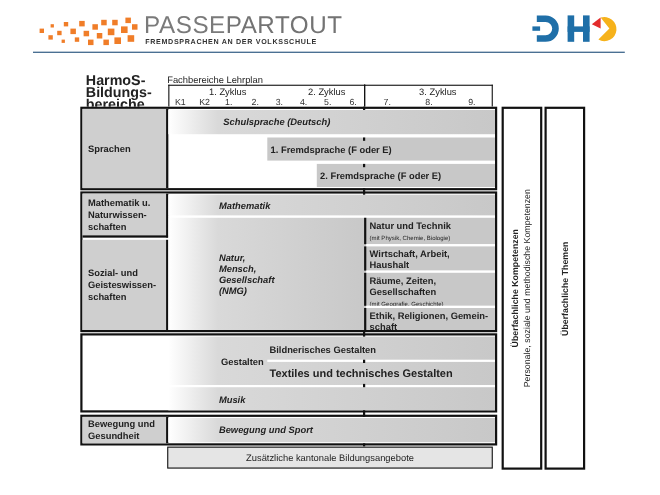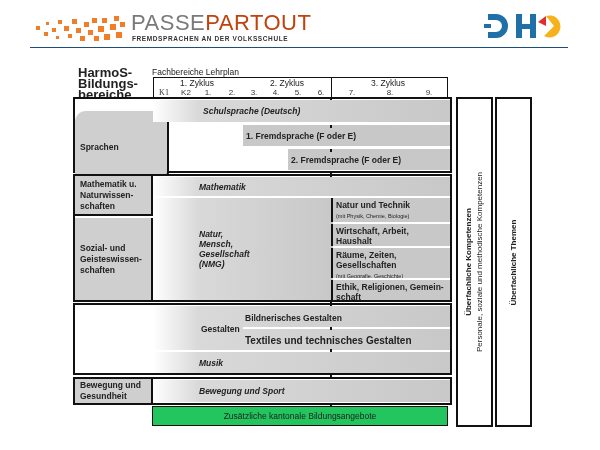--- a/index.html
+++ b/index.html
@@ -3,30 +3,30 @@
 <meta charset="utf-8">
 <style>
   * { box-sizing: border-box; margin: 0; padding: 0; }
   html, body { width: 600px; height: 450px; background: #ffffff; overflow: hidden; }
   body { position: relative; font-family: "Liberation Sans", sans-serif; color: #1a1a1a; }
   .abs { position: absolute; }
 
   
   .logo-squares { left: 34px; top: 14px; width: 92px; height: 30px; }
   .brand { left: 131px; top: 12px; font-size: 22px; letter-spacing: 0.5px; color: #7a7a7a; line-height: 22px; }
-  .brand .pp2 { color: #c2410c; }
+  .brand .pp2 { color: #737373; }
   .brand-sub { left: 132px; top: 35px; font-size: 6.5px; font-weight: bold; letter-spacing: 0.6px; color: #333; }
   .header-line { left: 30px; top: 47px; width: 538px; height: 1px; background: #1f4e79; }
   .phz { left: 480px; top: 8px; width: 96px; height: 36px; }
 
   
   .hdr-left { left: 78px; top: 67px; font-size: 13px; font-weight: bold; line-height: 11px; color: #222; }
   .hdr-fach { left: 152px; top: 67px; font-size: 8.5px; line-height: 10px; color: #222; }
   .zyklus-box { top: 77px; height: 20px; border: 1px solid #111; border-bottom: none; }
-  .zyklus-label { top: 78px; font-size: 8.5px; color: #222; }
+  .zyklus-label { top: 78px; font-size: 8.5px; color: #222; margin-left: 10px; }
   .grade { top: 88px; font-size: 8px; color: #333; text-align: center; width: 20px; }
 
   
   .frame { border: 2px solid #111; background: #fff; }
   .left-cell { background: #cfcfcf; font-size: 8.5px; font-weight: bold; color: #222; line-height: 11px; padding: 0 5px; display: flex; align-items: center; border-right: 2px solid #111; }
   .bar { background: linear-gradient(to right, #ffffff 0px, #d9d9d9 45px, #c8c8c8 100%); font-size: 8.5px; font-weight: bold; color: #222; display: flex; align-items: center; font-style: italic; }
   .bar-solid { background: #c8c8c8; font-size: 8.5px; font-weight: bold; color: #222; display: flex; align-items: center; }
   .sub-cell { background: #c8c8c8; border-left: 2px solid #111; font-size: 8.5px; font-weight: bold; color: #222; line-height: 10px; padding: 2px 3px; }
   .sub-cell small { font-size: 5.5px; font-weight: normal; }
   .white-line { background: #ffffff; height: 2px; }
@@ -84,34 +84,34 @@
   <div>bereiche</div>
 </div>
 <div class="abs hdr-fach">Fachbereiche Lehrplan</div>
 
 <div class="abs zyklus-box" style="left:153px;width:179px;"></div>
 <div class="abs zyklus-box" style="left:331px;width:117px;"></div>
 <div class="abs zyklus-label" style="left:180px;">1. Zyklus</div>
 <div class="abs zyklus-label" style="left:270px;">2. Zyklus</div>
 <div class="abs zyklus-label" style="left:371px;">3. Zyklus</div>
 
-<div class="abs grade" style="left:154px;font-family:Liberation Serif, serif;">K1</div>
+<div class="abs grade" style="left:154px;">K1</div>
 <div class="abs grade" style="left:176px;">K2</div>
 <div class="abs grade" style="left:198px;">1.</div>
 <div class="abs grade" style="left:222px;">2.</div>
 <div class="abs grade" style="left:244px;">3.</div>
 <div class="abs grade" style="left:266px;">4.</div>
 <div class="abs grade" style="left:288px;">5.</div>
 <div class="abs grade" style="left:311px;">6.</div>
 <div class="abs grade" style="left:342px;">7.</div>
 <div class="abs grade" style="left:380px;">8.</div>
 <div class="abs grade" style="left:419px;">9.</div>
 
 <div class="abs frame" style="left:73px;top:97px;width:379px;height:76px;">
-  <div class="abs left-cell" style="left:0;top:12px;width:94px;height:72px;border-radius:11px;">Sprachen</div>
+  <div class="abs left-cell" style="left:0;top:0;width:78px;height:72px;">Sprachen</div>
   <div class="abs bar" style="left:78px;top:1px;width:297px;height:22px;padding-left:50px;">Schulsprache (Deutsch)</div>
   <div class="abs bar-solid" style="left:168px;top:26px;width:207px;height:21px;padding-left:3px;">1. Fremdsprache (F oder E)</div>
   <div class="abs bar-solid" style="left:213px;top:50px;width:162px;height:21px;padding-left:3px;">2. Fremdsprache (F oder E)</div>
 </div>
 
 <div class="abs frame" style="left:73px;top:174px;width:379px;height:128px;">
   <div class="abs left-cell" style="left:0;top:0;width:78px;height:40px;border-bottom:2px solid #111;">
     <div>
         <div>Mathematik u.</div>
         <div>Naturwissen-</div>
@@ -175,21 +175,21 @@
 <div class="abs vtick" style="left:330px;top:97px;height:3px;"></div>
 <div class="abs vtick" style="left:330px;top:125px;height:3px;"></div>
 <div class="abs vtick" style="left:330px;top:149px;height:3px;"></div>
 <div class="abs vtick" style="left:330px;top:171px;height:6px;"></div>
 <div class="abs vtick" style="left:330px;top:300px;height:6px;"></div>
 <div class="abs vtick" style="left:330px;top:327px;height:3px;"></div>
 <div class="abs vtick" style="left:330px;top:349px;height:3px;"></div>
 <div class="abs vtick" style="left:330px;top:373px;height:6px;"></div>
 <div class="abs vtick" style="left:330px;top:403px;height:3px;"></div>
 
-<div class="abs" style="left:152px;top:406px;width:296px;height:20px;border:1.5px solid #111;background:#22c55e;display:flex;align-items:center;justify-content:center;font-size:8.5px;color:#222;">Zusätzliche kantonale Bildungsangebote</div>
+<div class="abs" style="left:152px;top:406px;width:296px;height:20px;border:1.5px solid #111;background:#e5e5e5;display:flex;align-items:center;justify-content:center;font-size:8.5px;color:#222;">Zusätzliche kantonale Bildungsangebote</div>
 
 <div class="abs right-col" style="left:456px;top:97px;width:37px;height:330px;">
   <div class="vtext">
     <div><b>Überfachliche Kompetenzen</b></div>
     <div>Personale, soziale und methodische Kompetenzen</div>
   </div>
 </div>
 <div class="abs right-col" style="left:495px;top:97px;width:37px;height:330px;">
   <div class="vtext"><b>Überfachliche Themen</b></div>
 </div>

